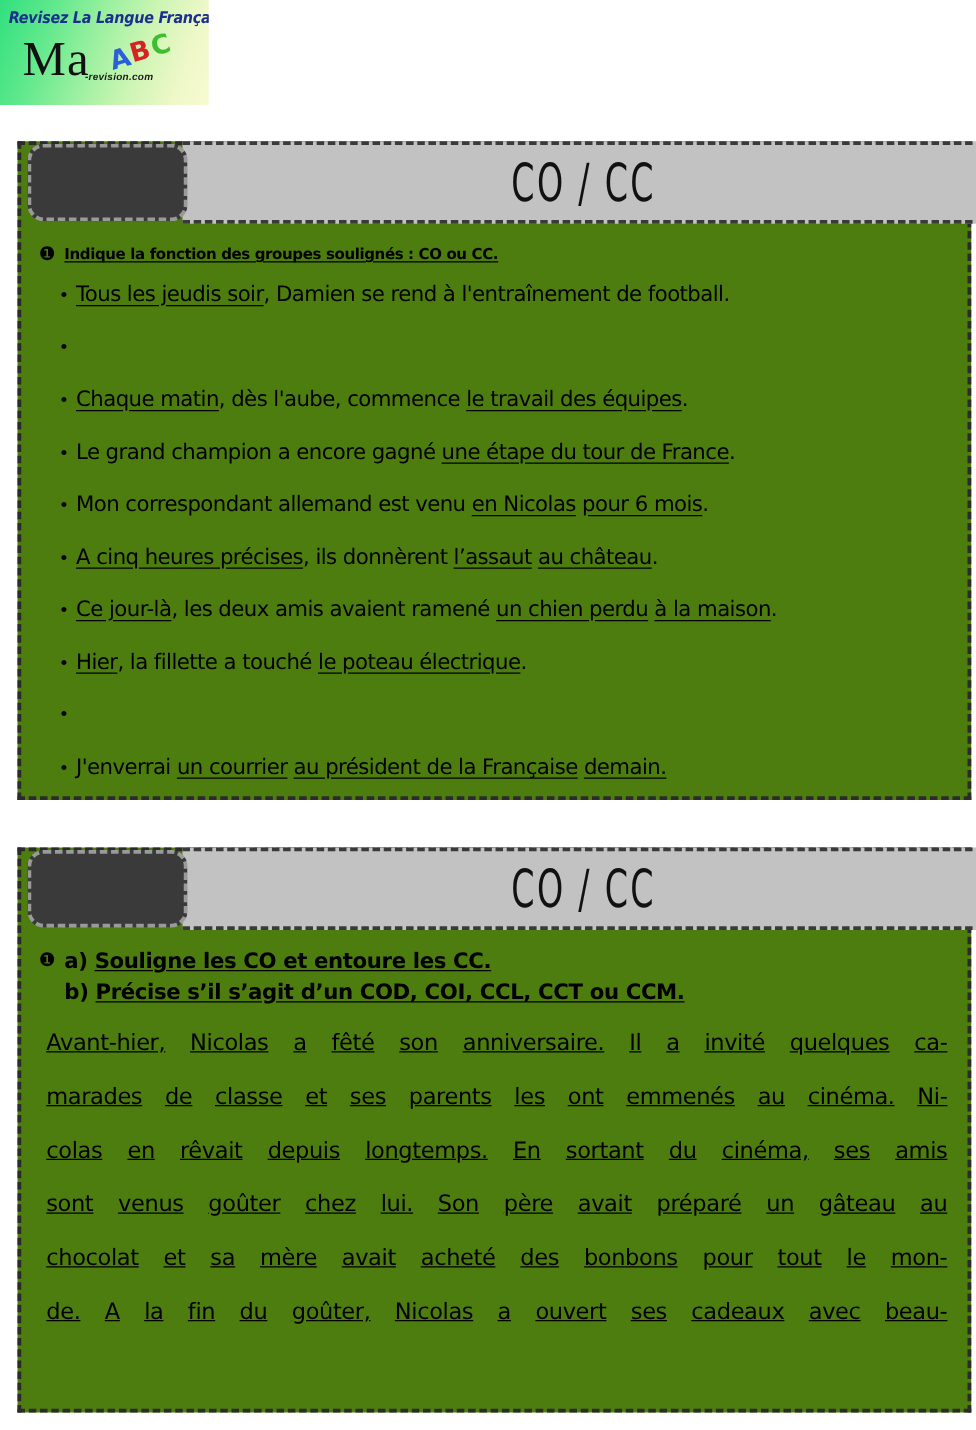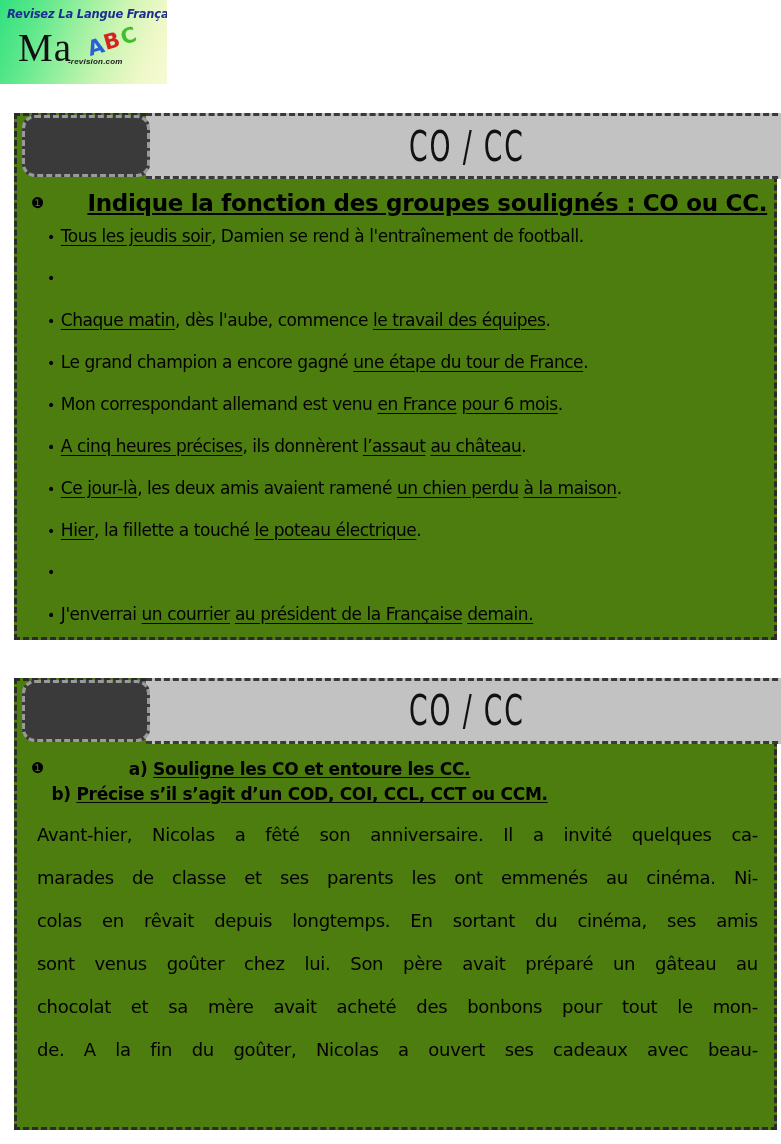--- a/index.html
+++ b/index.html
@@ -150,29 +150,28 @@
   }
   .bullet-num {
     font-family: "DejaVu Sans", sans-serif;
     font-size: 15px;
     line-height: 22px;
     margin-right: 7px;
     flex: none;
   }
   .instruction-text {
     font-family: "DejaVu Sans", sans-serif;
-    font-size: 23px;
+    font-size: 12px;
     font-weight: bold;
     line-height: 23px;
     text-decoration: underline;
     text-underline-offset: 2px;
     letter-spacing: -0.3px;
-    margin-left: 36px;
-  }
-  .instr-lines { display: flex; flex-direction: column; text-align: center; }
+  }
+  .instr-lines { display: flex; flex-direction: column; }
   .instr-line {
     font-family: "DejaVu Sans", sans-serif;
     font-size: 17px;
     font-weight: bold;
     line-height: 25px;
     letter-spacing: -0.3px;
     white-space: nowrap;
   }
   .instr-line .lbl { text-decoration: none; }
   .instr-line .ul { text-decoration: underline; text-underline-offset: 2px; }
@@ -206,20 +205,21 @@
     padding: 6px 16px 0 20px;
   }
   .para-line {
     font-family: "DejaVu Sans", sans-serif;
     font-size: 18px;
     line-height: 43px;
     letter-spacing: -0.3px;
     display: flex;
     justify-content: space-between;
     white-space: nowrap;
+    text-decoration: underline;
   }
   .para-line.last { display: block; }
   .para-line > span { display: inline-block; }
 </style>
 </head>
 <body>
 
 <div class="logo">
   <div class="logo-tagline">Revisez La Langue Française</div>
   <div class="logo-ma">Ma</div>
@@ -258,21 +258,21 @@
         <li class="sentence">
           <span class="dot">•</span>
           <span><span class="u">Chaque matin</span><span>, dès l'aube, commence </span><span class="u">le travail des équipes</span><span>.</span></span>
         </li>
         <li class="sentence">
           <span class="dot">•</span>
           <span><span>Le grand champion a encore gagné </span><span class="u">une étape du tour de France</span><span>.</span></span>
         </li>
         <li class="sentence">
           <span class="dot">•</span>
-          <span><span>Mon correspondant allemand est venu </span><span class="u">en France</span><span> </span><span class="u">pour 6 mois</span><span>.</span></span>
+          <span><span>Mon correspondant allemand est venu </span><span class="u">en Nicolas</span><span> </span><span class="u">pour 6 mois</span><span>.</span></span>
         </li>
         <li class="sentence">
           <span class="dot">•</span>
           <span><span class="u">A cinq heures précises</span><span>, ils donnèrent </span><span class="u">l’assaut</span><span>  </span><span class="u">au château</span><span>.</span></span>
         </li>
         <li class="sentence">
           <span class="dot">•</span>
           <span><span class="u">Ce jour-là</span><span>, les deux amis avaient ramené </span><span class="u">un chien perdu</span><span>   </span><span class="u">à la maison</span><span>.</span></span>
         </li>
         <li class="sentence">

